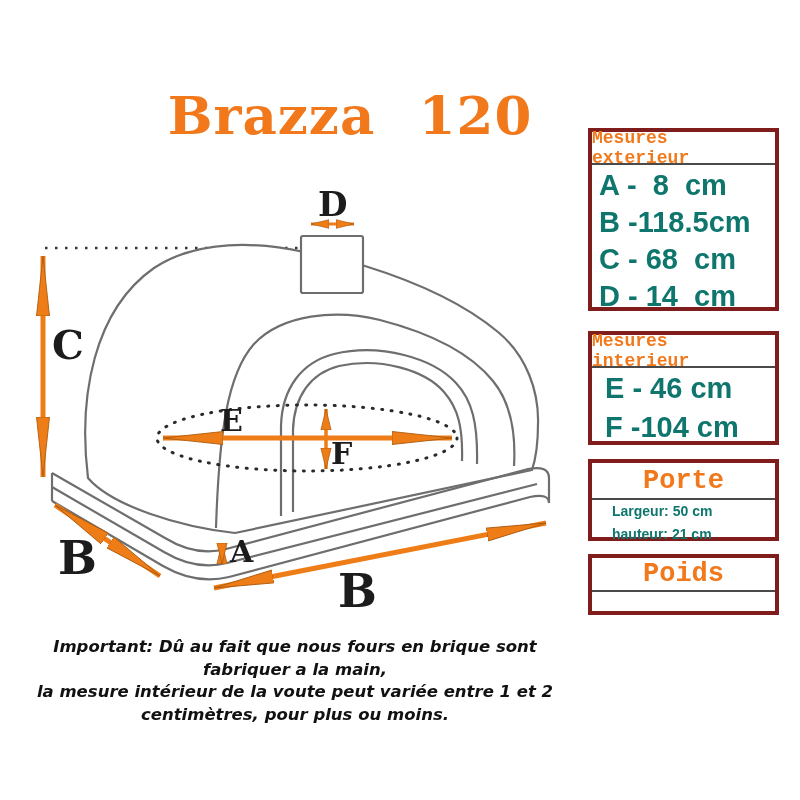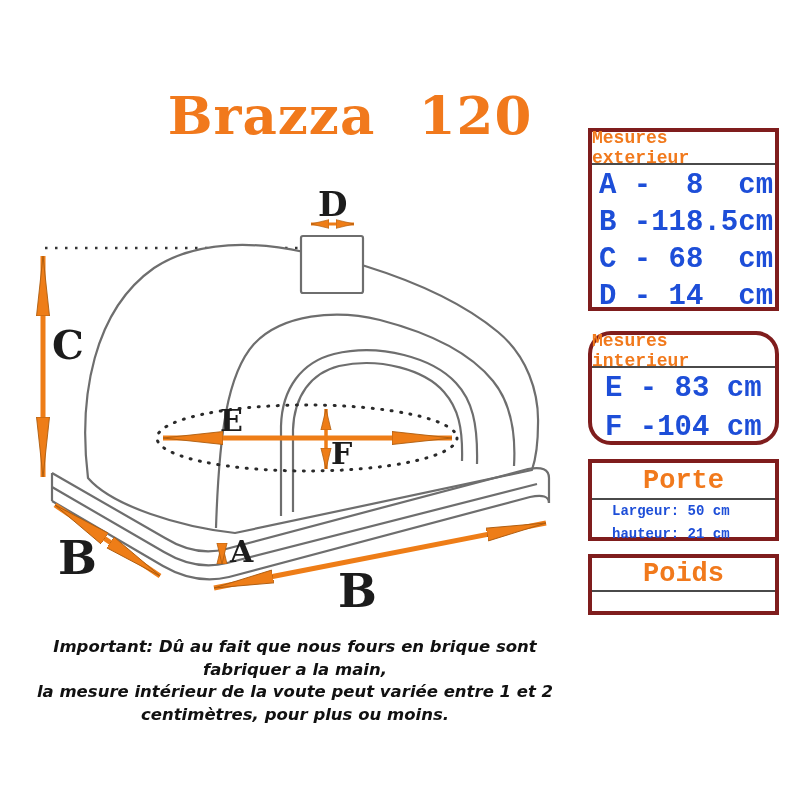--- a/index.html
+++ b/index.html
@@ -8,27 +8,27 @@
   
   #title{position:absolute;left:110px;top:84px;width:480px;text-align:center;
          font-family:"DejaVu Serif",serif;font-weight:bold;font-size:53px;
          color:#F1791C;word-spacing:24px;letter-spacing:1px;}
   
   #diagram{position:absolute;left:0;top:0;width:800px;height:800px;}
   
   .panel{position:absolute;left:588px;width:191px;border:4px solid #7f1d1d;background:#fff;box-sizing:border-box;}
   .panel-header{border-bottom:2px solid #4a4a4a;display:flex;align-items:center;justify-content:center;
                 font-family:"Liberation Mono",monospace;font-weight:bold;color:#F1791C;}
-  .panel-body{font-family:Liberation Mono, monospace;font-weight:bold;color:#1d4ed8;}
+  .panel-body{font-family:Liberation Sans, sans-serif;font-weight:bold;color:#0f766e;}
   .prow{white-space:pre;}
   #panel-ext{top:128px;height:183px;}
   #panel-ext .panel-header{height:31px;font-size:18px;}
   #panel-ext .prow{font-size:29px;line-height:37px;padding-left:7px;}
   #panel-ext .panel-body{padding-top:2px;}
-  #panel-int{top:331px;height:114px;border-radius:23px;}
+  #panel-int{top:331px;height:114px;}
   #panel-int .panel-header{height:31px;font-size:18px;}
   #panel-int .prow{font-size:29px;line-height:39px;padding-left:13px;}
   #panel-int .panel-body{padding-top:1px;}
   #panel-porte{top:459px;height:82px;}
   #panel-porte .panel-header{height:35px;font-size:27px;}
   #panel-porte .prow{font-size:14px;line-height:22.5px;padding-left:20px;}
   #panel-poids{top:554px;height:61px;}
   #panel-poids .panel-header{height:32px;font-size:27px;}
   #panel-poids .prow{font-size:28px;line-height:26px;text-align:center;}
   
@@ -112,21 +112,21 @@
       <div class="prow">A -  8  cm</div>
       <div class="prow">B -118.5cm</div>
       <div class="prow">C - 68  cm</div>
       <div class="prow">D - 14  cm</div>
     </div>
   </div>
 
   <div class="panel" id="panel-int">
     <div class="panel-header">Mesures interieur</div>
     <div class="panel-body">
-      <div class="prow">E - 83 cm</div>
+      <div class="prow">E - 46 cm</div>
       <div class="prow">F -104 cm</div>
     </div>
   </div>
 
   <div class="panel" id="panel-porte">
     <div class="panel-header">Porte</div>
     <div class="panel-body">
       <div class="prow">Largeur: 50 cm</div>
       <div class="prow">hauteur: 21 cm</div>
     </div>

